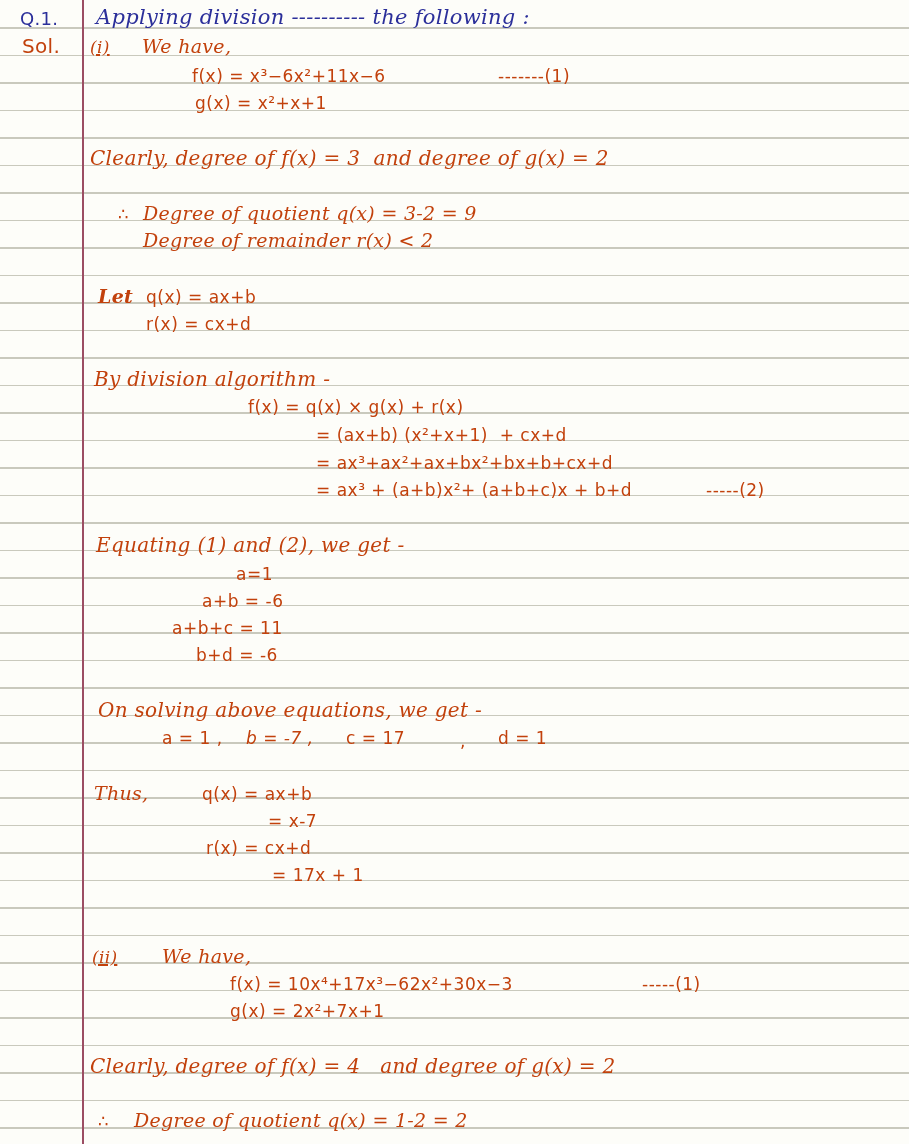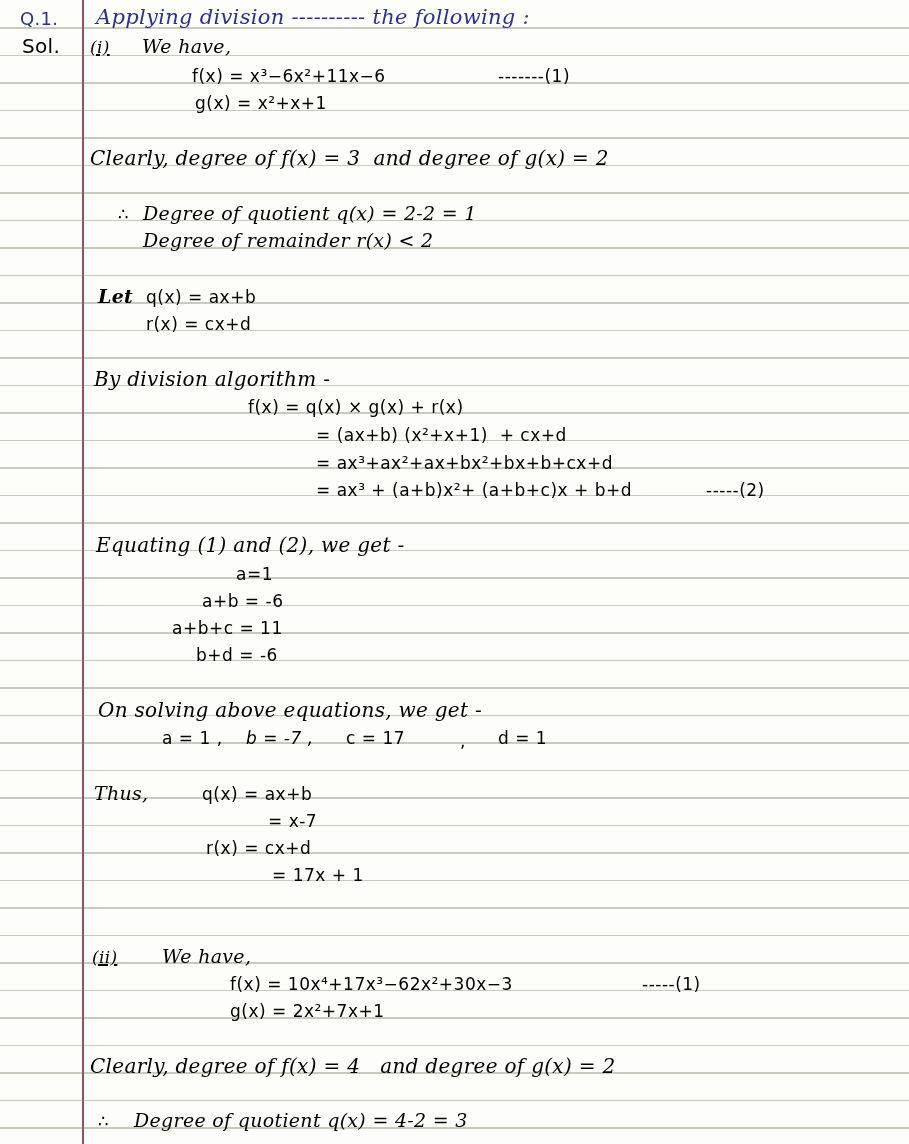--- a/index.html
+++ b/index.html
@@ -31,21 +31,21 @@
     height: 1144px;
     background: #9b4d63;
   }
   .ln {
     position: absolute;
     white-space: pre;
     font-family: "DejaVu Serif", serif;
     font-style: italic;
     font-size: 19px;
     line-height: 22px;
-    color: #000000;
+    color: #c2410c;
     letter-spacing: 0.3px;
   }
   .math {
     font-family: "DejaVu Sans", sans-serif;
     font-style: normal;
     font-size: 17px;
     letter-spacing: 0.5px;
   }
   .blue { color: #2b2f9a; }
   .label-left {
@@ -66,21 +66,21 @@
 
 <div class="ln uline" style="left:90px; top:36px; font-size:17px;">(i)</div>
 <div class="ln" style="left:142px; top:35px;">We have,</div>
 <div class="ln math" style="left:192px; top:65px;">f(x) = x³−6x²+11x−6</div>
 <div class="ln math" style="left:498px; top:65px;">-------(1)</div>
 <div class="ln math" style="left:195px; top:92px;">g(x) = x²+x+1</div>
 
 <div class="ln" style="left:90px; top:147px; font-size:20px;">Clearly, degree of f(x) = 3  and degree of g(x) = 2</div>
 
 <div class="ln math" style="left:118px; top:203px;">∴</div>
-<div class="ln" style="left:143px; top:202px;">Degree of quotient q(x) = 2-2 = 1</div>
+<div class="ln" style="left:143px; top:202px;">Degree of quotient q(x) = 3-2 = 9</div>
 <div class="ln" style="left:143px; top:229px;">Degree of remainder r(x) &lt; 2</div>
 
 <div class="ln" style="left:98px; top:285px;font-weight:bold;">Let</div>
 <div class="ln math" style="left:146px; top:286px;">q(x) = ax+b</div>
 <div class="ln math" style="left:146px; top:313px;">r(x) = cx+d</div>
 
 <div class="ln" style="left:94px; top:368px; font-size:20px;">By division algorithm -</div>
 <div class="ln math" style="left:248px; top:396px;text-align:right;">f(x) = q(x) × g(x) + r(x)</div>
 <div class="ln math" style="left:316px; top:424px;">= (ax+b) (x²+x+1)  + cx+d</div>
 <div class="ln math" style="left:316px; top:452px;">= ax³+ax²+ax+bx²+bx+b+cx+d</div>
@@ -107,13 +107,13 @@
 <div class="ln math" style="left:272px; top:864px;">= 17x + 1</div>
 
 <div class="ln uline" style="left:92px; top:946px; font-size:17px;">(ii)</div>
 <div class="ln" style="left:162px; top:945px;">We have,</div>
 <div class="ln math" style="left:230px; top:973px;">f(x) = 10x⁴+17x³−62x²+30x−3</div>
 <div class="ln math" style="left:642px; top:973px;">-----(1)</div>
 <div class="ln math" style="left:230px; top:1000px;">g(x) = 2x²+7x+1</div>
 
 <div class="ln" style="left:90px; top:1055px; font-size:20px;">Clearly, degree of f(x) = 4   and degree of g(x) = 2</div>
 <div class="ln math" style="left:98px; top:1110px;">∴</div>
-<div class="ln" style="left:134px; top:1109px;">Degree of quotient q(x) = 4-2 = 3</div>
+<div class="ln" style="left:134px; top:1109px;">Degree of quotient q(x) = 1-2 = 2</div>
 
 </body></html>

